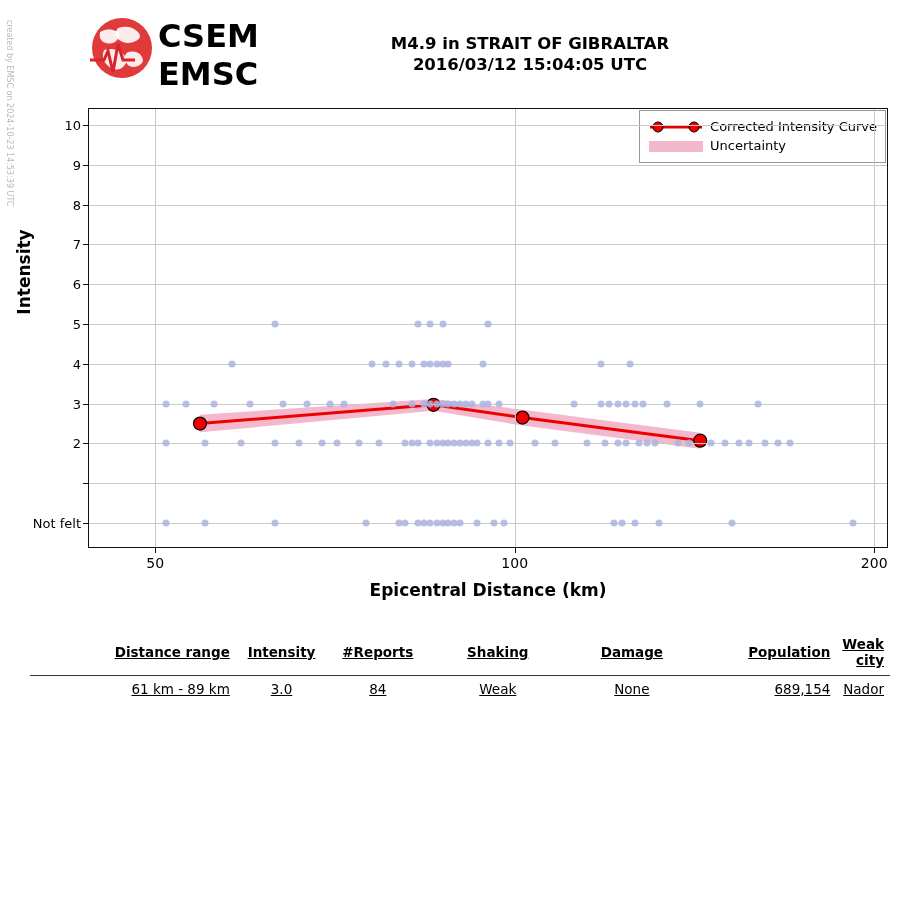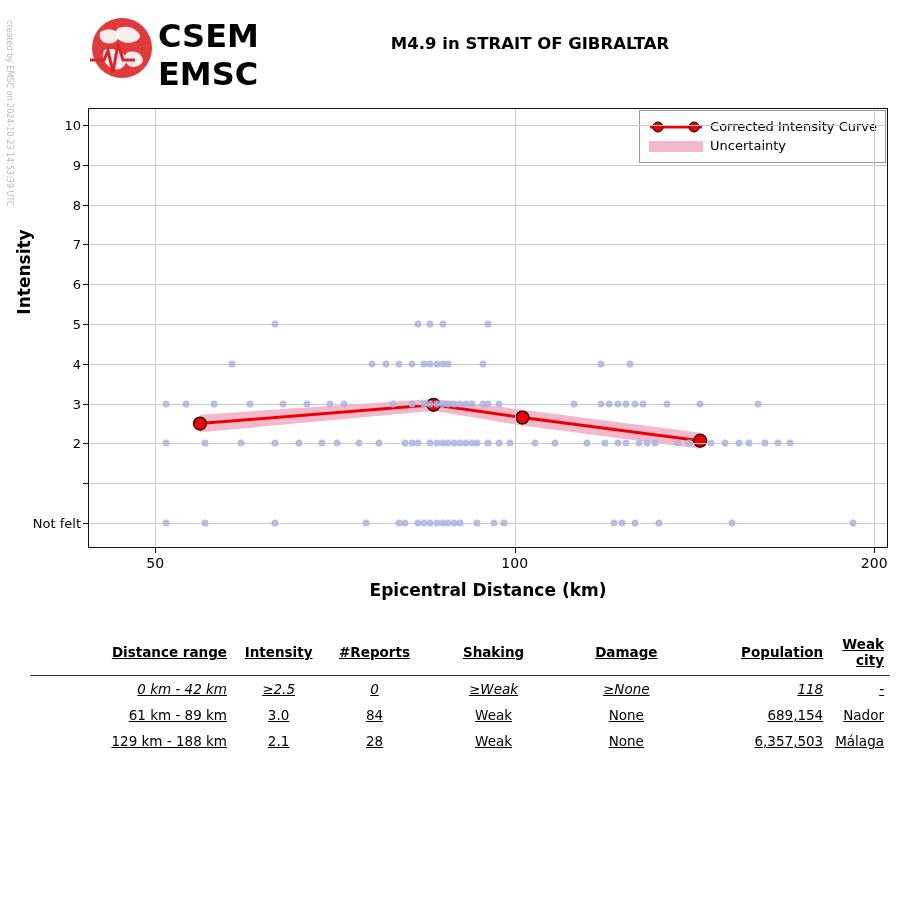--- a/index.html
+++ b/index.html
@@ -88,20 +88,21 @@
       <path d="M40 38 q10 -2 14 5 q3 6 -4 9 q-9 3 -12 -4 q-3 -7 2 -10 z" fill="#ffffff" opacity="0.9"></path>
     </g>
     <path d="M2 46 h14 l4 -9 l5 21 l5 -28 l5 16 h12" fill="none" stroke="#d8252b" stroke-width="3"></path>
     <text x="70" y="33" font-family="DejaVu Sans, sans-serif" font-size="32" font-weight="bold" fill="#000">CSEM</text>
     <text x="70" y="71" font-family="DejaVu Sans, sans-serif" font-size="32" font-weight="bold" fill="#000">EMSC</text>
   </svg>
 </div>
 
 <div id="title-block">
   <div>M4.9 in STRAIT OF GIBRALTAR</div>
+  <div>2016/03/12 15:04:05 UTC</div>
 </div>
 
 <div id="plot-area">
   <svg id="curve-svg">
       <path d="M110.98165721276285 305.8036363636364 L344.50593390073215 289.87636363636364 L433.46424122454124 300.6272727272727 L611.2257938375999 323.7218181818182 L611.2257938375999 339.6490909090909 L433.46424122454124 316.55454545454546 L344.50593390073215 301.8218181818182 L110.98165721276285 323.3236363636364 Z" fill="#f4b8cc" stroke="none"></path>
       <path d="M110.98165721276285 314.56363636363636 L344.50593390073215 295.84909090909093 L433.46424122454124 308.5909090909091 L611.2257938375999 331.68545454545455" fill="none" stroke="#ee0000" stroke-width="3"></path>
       <circle cx="110.98165721276285" cy="314.56363636363636" r="6.5" fill="#ee0000" stroke="#000" stroke-width="1.2"></circle>
       <circle cx="344.50593390073215" cy="295.84909090909093" r="6.5" fill="#ee0000" stroke="#000" stroke-width="1.2"></circle>
       <circle cx="433.46424122454124" cy="308.5909090909091" r="6.5" fill="#ee0000" stroke="#000" stroke-width="1.2"></circle>
       <circle cx="611.2257938375999" cy="331.68545454545455" r="6.5" fill="#ee0000" stroke="#000" stroke-width="1.2"></circle>
@@ -290,41 +291,23 @@
         <th class="c-center" style="width:80px">Intensity</th>
         <th class="c-center" style="width:90px">#Reports</th>
         <th class="c-center" style="width:130px">Shaking</th>
         <th class="c-center" style="width:120px">Damage</th>
         <th class="c-right" style="width:130px">Population</th>
         <th class="c-right">Weak city</th>
       </tr>
     </thead>
     <tbody id="table-body">
         <tr>
-          <td class="c-right ital">0 km -  42 km</td>
-          <td class="c-center ital">≥2.5</td>
-          <td class="c-center ital">0</td>
-          <td class="c-center ital">≥Weak</td>
-          <td class="c-center ital">≥None</td>
-          <td class="c-right ital">118</td>
-          <td class="c-right ital">-</td>
-        </tr>
-        <tr>
           <td class="c-right">61 km -  89 km</td>
           <td class="c-center">3.0</td>
           <td class="c-center">84</td>
           <td class="c-center">Weak</td>
           <td class="c-center">None</td>
           <td class="c-right">689,154</td>
           <td class="c-right">Nador</td>
         </tr>
-        <tr>
-          <td class="c-right">129 km -  188 km</td>
-          <td class="c-center">2.1</td>
-          <td class="c-center">28</td>
-          <td class="c-center">Weak</td>
-          <td class="c-center">None</td>
-          <td class="c-right">6,357,503</td>
-          <td class="c-right">Málaga</td>
-        </tr>
       </tbody>
   </table>
 </div>
 
 </body></html>

